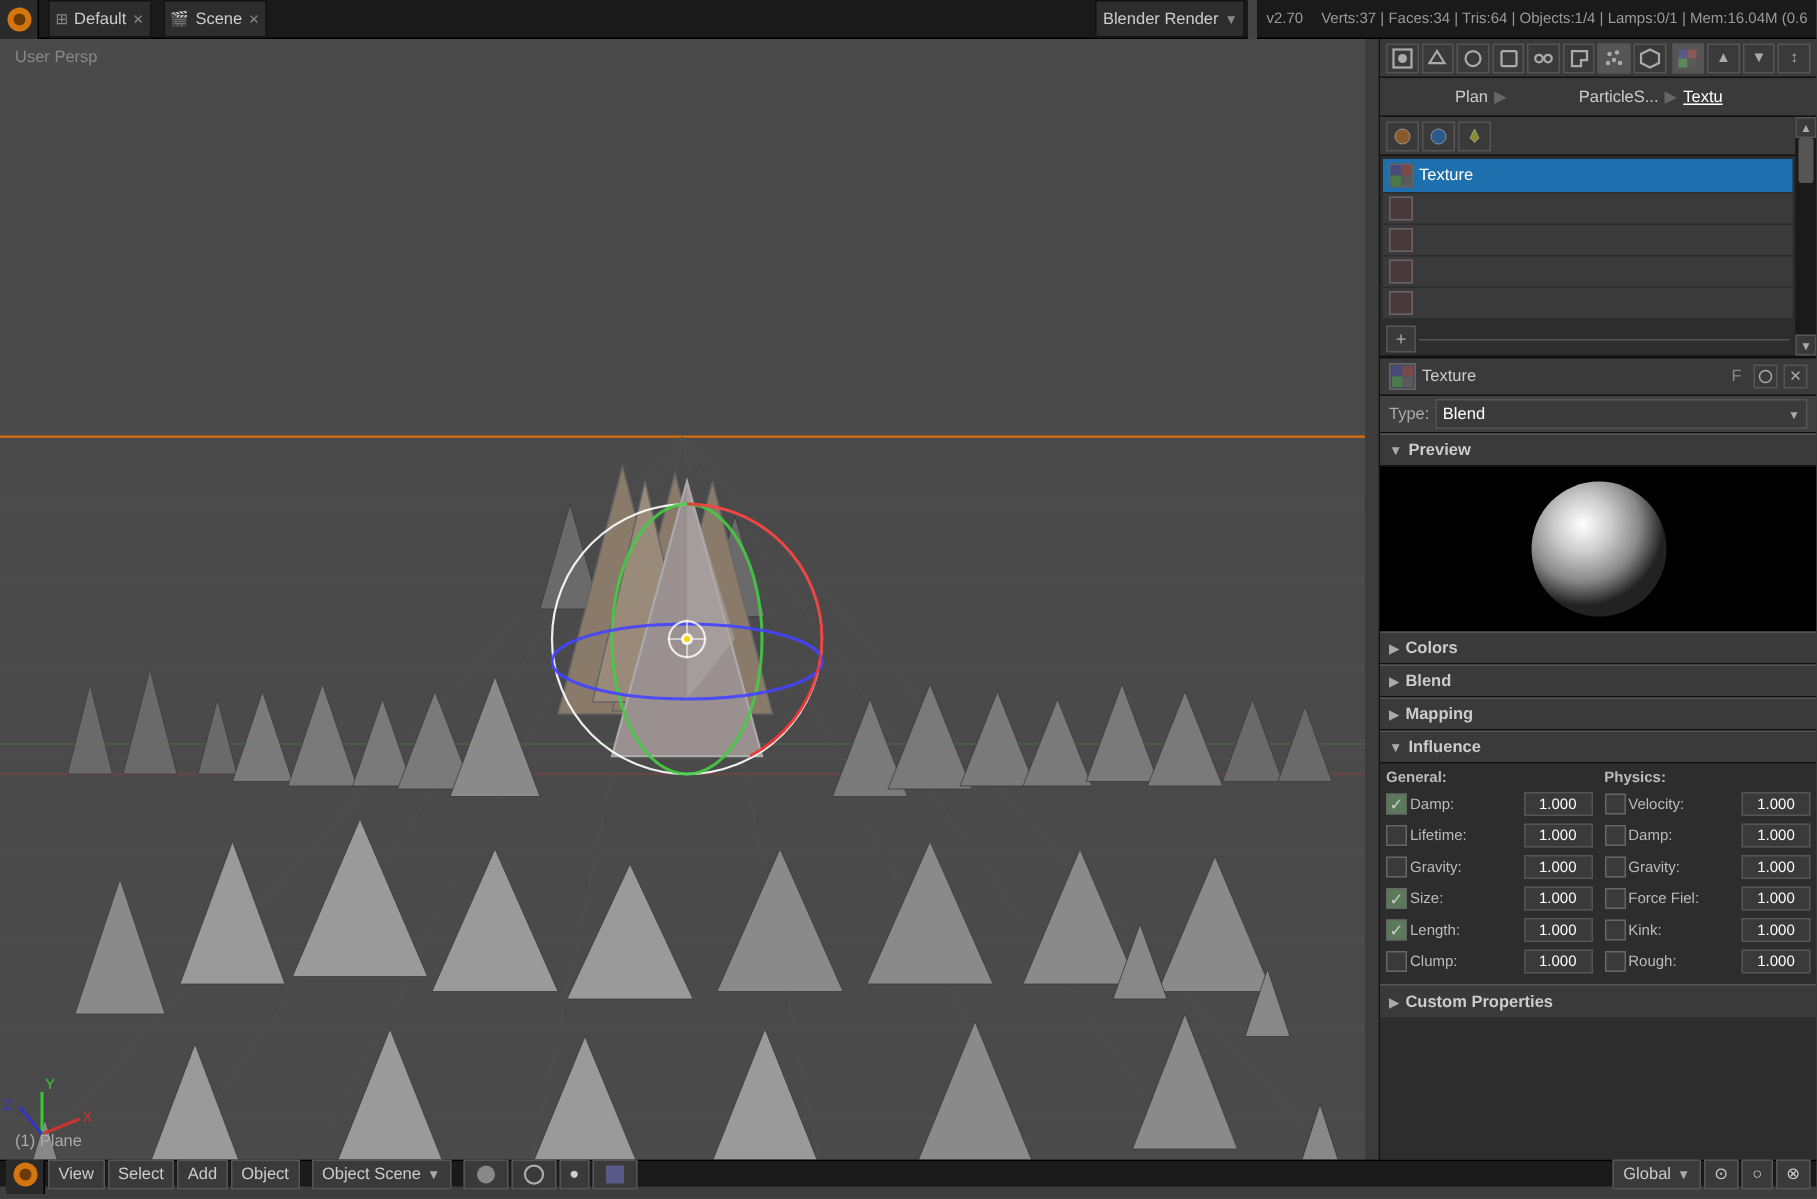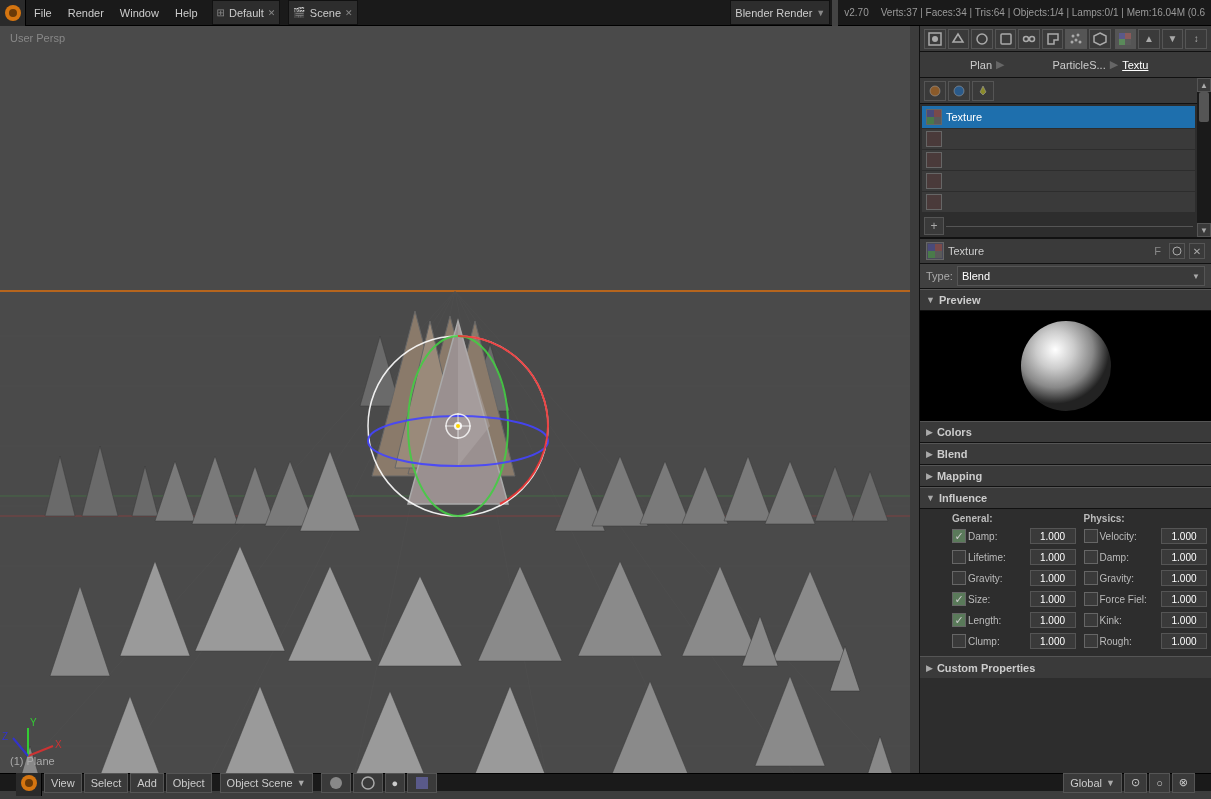--- a/index.html
+++ b/index.html
@@ -142,21 +142,21 @@
 
     
     .section-collapsed {
       height: 22px; background: #3a3a3a; display: flex; align-items: center; padding: 0 6px; gap: 4px;
       border-top: 1px solid #555; border-bottom: 1px solid #111; cursor: pointer;
     }
 
     
     #influence-section { background: #2d2d2d; flex: 1; overflow-y: auto; }
     .influence-content { padding: 2px 0; }
-    .two-col { display: flex; padding-left: 28px; }
+    .two-col { display: flex; }
     .col-half { flex: 1; padding: 0 4px; }
     .col-label { color: #bbb; font-size: 10px; margin: 2px 0; font-weight: bold; }
 
     .checkbox-row {
       display: flex; align-items: center; height: 20px; gap: 2px; margin-bottom: 1px;
     }
     .cb-box {
       width: 14px; height: 14px; background: #3a3a3a; border: 1px solid #666;
       display: flex; align-items: center; justify-content: center; flex-shrink: 0; cursor: pointer;
     }
@@ -172,21 +172,21 @@
 
     
     .section-collapsed-sm {
       height: 22px; background: #3a3a3a; display: flex; align-items: center; padding: 0 6px; gap: 4px;
       border-top: 1px solid #555; cursor: pointer; margin-top: 2px;
     }
 
     
     #bottom-bar {
       width: 100%; height: 18px; background: #1a1a1a; display: flex; align-items: center;
-      border-top: 1px solid #000; gap: 2px; padding: 0 16px;
+      border-top: 1px solid #000; gap: 2px; padding: 0 4px;
     }
     .bottom-btn {
       height: 20px; background: #3a3a3a; border: 1px solid #555; padding: 0 6px;
       display: flex; align-items: center; color: #ccc; font-size: 11px; cursor: pointer; gap: 2px;
     }
     .mode-select {
       height: 20px; background: #3a3a3a; border: 1px solid #555; padding: 0 6px;
       display: flex; align-items: center; color: #ccc; font-size: 11px; cursor: pointer;
     }
 
@@ -194,26 +194,20 @@
   </style>
 </head>
 <body>
 
 <div id="top-bar">
   <div class="top-bar-icon">
     <svg width="18" height="18" viewBox="0 0 18 18">
       <circle cx="9" cy="9" r="8" fill="#e87d0d" opacity="0.9"></circle>
       <circle cx="9" cy="9" r="4" fill="#000" opacity="0.5"></circle>
     </svg>
-  </div>
-  <div class="top-bar-menu">
-    <div class="menu-item">File</div>
-    <div class="menu-item">Render</div>
-    <div class="menu-item">Window</div>
-    <div class="menu-item">Help</div>
   </div>
 
   <div class="top-bar-segment" style="margin-left:6px;">
     <span style="color:#888;font-size:10px;margin-right:4px;">⊞</span>
     <span style="color:#ccc;font-size:11px;">Default</span>
     <span style="color:#888;margin-left:4px;font-size:9px;">✕</span>
   </div>
 
   <div style="width:4px;"></div>
 

